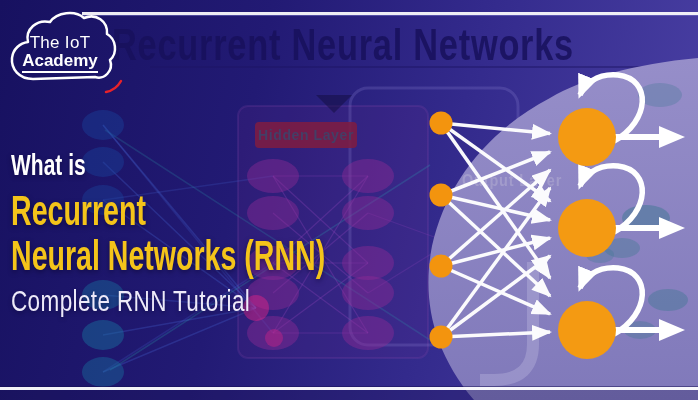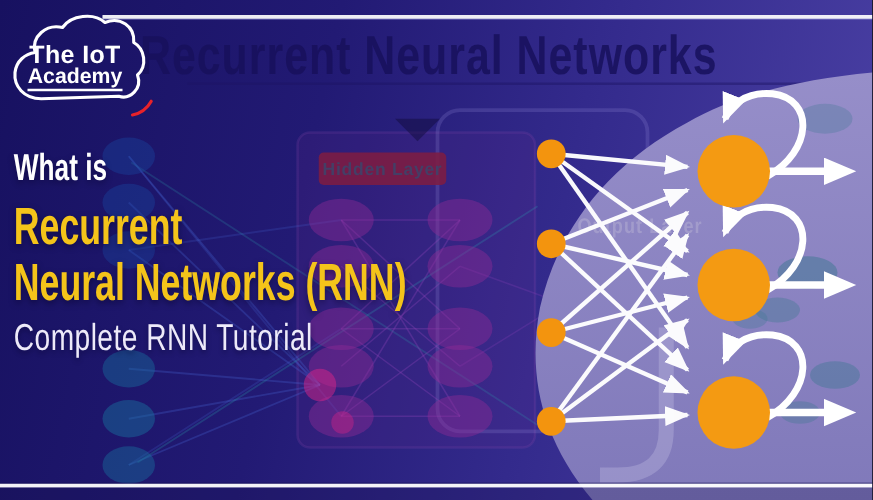--- a/index.html
+++ b/index.html
@@ -41,34 +41,34 @@
     color:#443e66; font-weight:700; font-size:14px; letter-spacing:.6px;
   }
   .output-label {
     left:462px; top:171px;
     font-size:17px; font-weight:700; letter-spacing:1px; white-space:nowrap;
     color:rgba(190,185,215,0.42);
     transform:scaleX(0.85); transform-origin:0 0;
   }
 
   
-  .headline { left:11px; top:118px; }
+  .headline { left:11px; top:148px; }
   .headline .row { transform-origin:0 0; white-space:nowrap; }
   .hl-intro { font-size:30px; font-weight:700; color:#ffffff; transform:scaleX(0.7);
               text-shadow:0 2px 6px rgba(8,4,40,.45); margin-bottom:7px; }
   .hl-main  { font-size:42px; font-weight:800; color:#F4C41A; transform:scaleX(0.68);
               text-shadow:0 2px 6px rgba(8,4,40,.5); line-height:1.06; }
   .hl-sub   { font-size:30px; font-weight:400; color:#EDEAF9; transform:scaleX(0.75);
               letter-spacing:.5px; margin-top:6px; text-shadow:0 2px 5px rgba(8,4,40,.4); }
 
   
   .logo { left:4px; top:6px; width:128px; height:102px; }
   .logo .cloud-svg { position:absolute; left:0; top:0; }
   .logo .l1 { position:absolute; left:0; top:27px; width:112px; text-align:center;
-              color:#fff; font-size:20px; font-weight:700; letter-spacing:.3px; }
+              color:#fff; font-size:17px; font-weight:400; letter-spacing:.3px; }
   .logo .l2 { position:absolute; left:0; top:45px; width:112px; text-align:center;
               color:#fff; font-size:17px; font-weight:800; }
   .logo .l2 span { border-bottom:2px solid #fff; padding-bottom:1px; }
   .logo .tag { position:absolute; left:-2px; top:76px; width:120px; text-align:center;
                color:#fff; font-size:8.5px; letter-spacing:.2px; white-space:nowrap; }
 </style>
 </head>
 <body>
 
 <div class="canvas">

